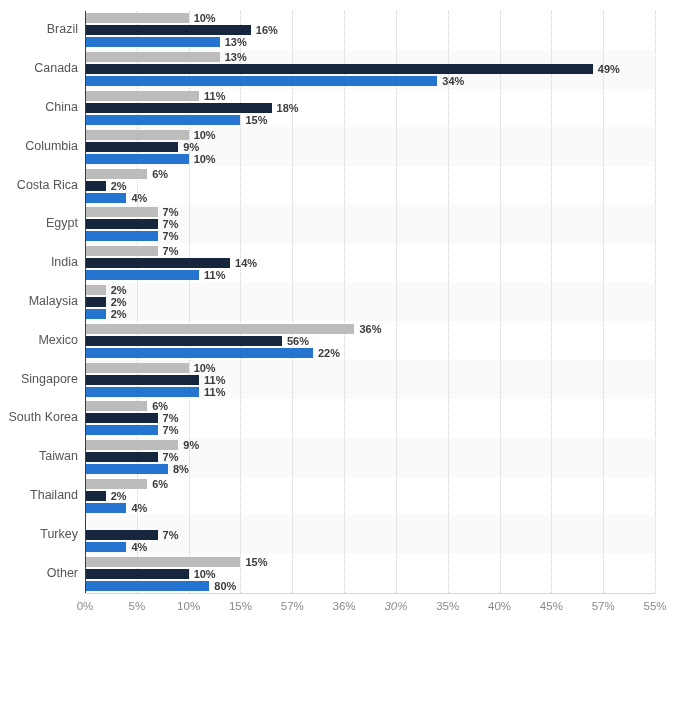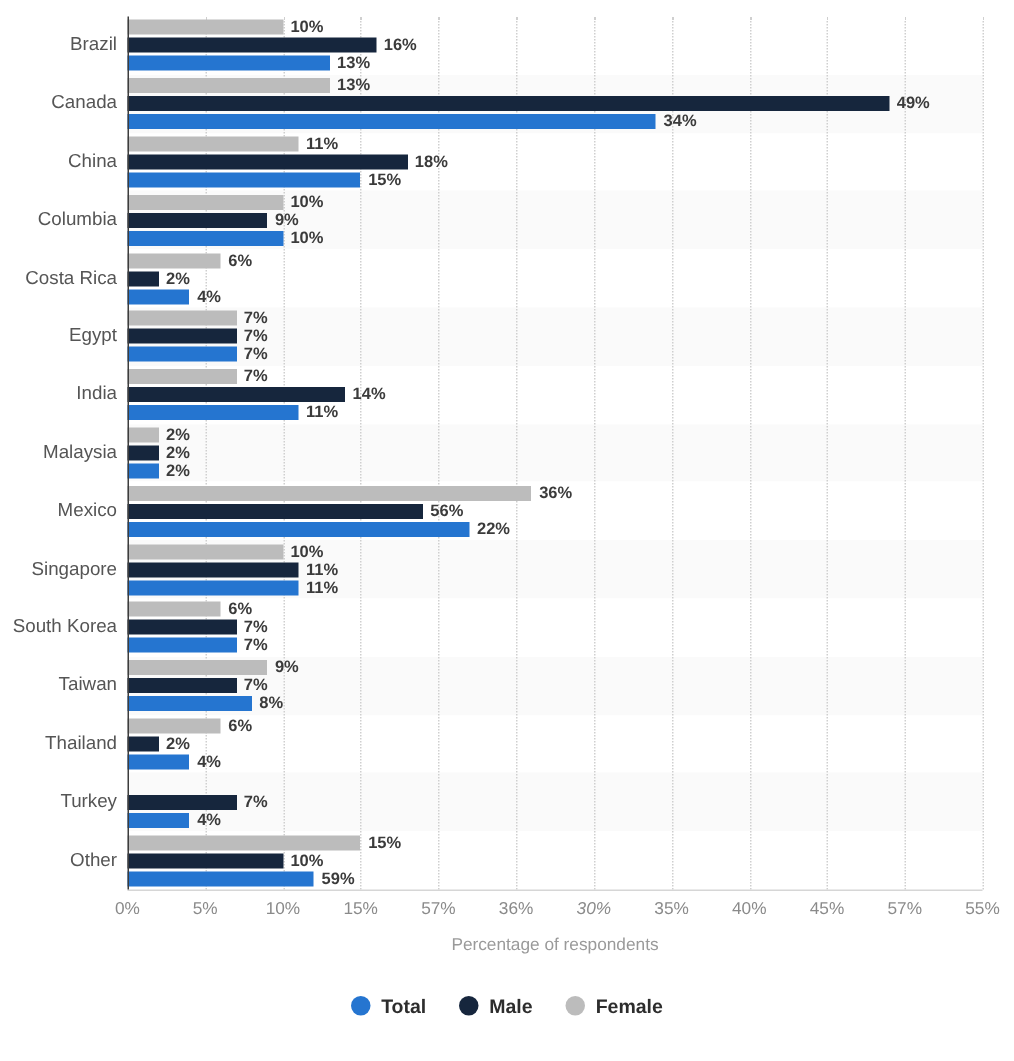--- a/index.html
+++ b/index.html
@@ -256,21 +256,21 @@
         <div class="bar-label" style="top: 492px; left: 46.4545px;">4%</div>
         <div class="bar male" title="Turkey Male 7%" style="top: 518.8px; width: 72.5455px; background: rgb(22, 38, 61);"></div>
         <div class="bar-label" style="top: 518.8px; left: 77.5455px;">7%</div>
         <div class="bar total" title="Turkey Total 4%" style="top: 530.8px; width: 41.4545px; background: rgb(37, 117, 208);"></div>
         <div class="bar-label" style="top: 530.8px; left: 46.4545px;">4%</div>
         <div class="bar female" title="Other Female 15%" style="top: 545.6px; width: 155.455px; background: rgb(188, 188, 188);"></div>
         <div class="bar-label" style="top: 545.6px; left: 160.455px;">15%</div>
         <div class="bar male" title="Other Male 10%" style="top: 557.6px; width: 103.636px; background: rgb(22, 38, 61);"></div>
         <div class="bar-label" style="top: 557.6px; left: 108.636px;">10%</div>
         <div class="bar total" title="Other Total 12%" style="top: 569.6px; width: 124.364px; background: rgb(37, 117, 208);"></div>
-        <div class="bar-label" style="top: 569.6px; left: 129.364px;">59%</div>
+        <div class="bar-label" style="top: 569.6px; left: 129.364px;">80%</div>
       </div>
   </div>
 
   <div class="axis-baseline"></div>
 
   <div id="cat-labels">
       <div class="cat-label" style="top: 22.4px;">Brazil</div>
       <div class="cat-label" style="top: 61.2px;">Canada</div>
       <div class="cat-label" style="top: 100px;">China</div>
       <div class="cat-label" style="top: 138.8px;">Columbia</div>
@@ -295,30 +295,15 @@
       <div class="tick-label" style="left: 292.273px;">57%</div>
       <div class="tick-label" style="left: 344.091px;">36%</div>
       <div class="tick-label" style="left: 395.909px; font-style: italic;">30%</div>
       <div class="tick-label" style="left: 447.727px;">35%</div>
       <div class="tick-label" style="left: 499.545px;">40%</div>
       <div class="tick-label" style="left: 551.364px;">45%</div>
       <div class="tick-label" style="left: 603.182px;">57%</div>
       <div class="tick-label" style="left: 655px;">55%</div>
     </div>
 
-  <div class="axis-title">Percentage of respondents</div>
-
-  <div class="legend" id="legend">
-      <div class="legend-item">
-        <span class="legend-dot" style="background: rgb(37, 117, 208);"></span>
-        <span class="legend-text">Total</span>
-      </div>
-      <div class="legend-item">
-        <span class="legend-dot" style="background: rgb(22, 38, 61);"></span>
-        <span class="legend-text">Male</span>
-      </div>
-      <div class="legend-item">
-        <span class="legend-dot" style="background: rgb(188, 188, 188);"></span>
-        <span class="legend-text">Female</span>
-      </div>
-    </div>
+
 
 </div>
 
 </body></html>

